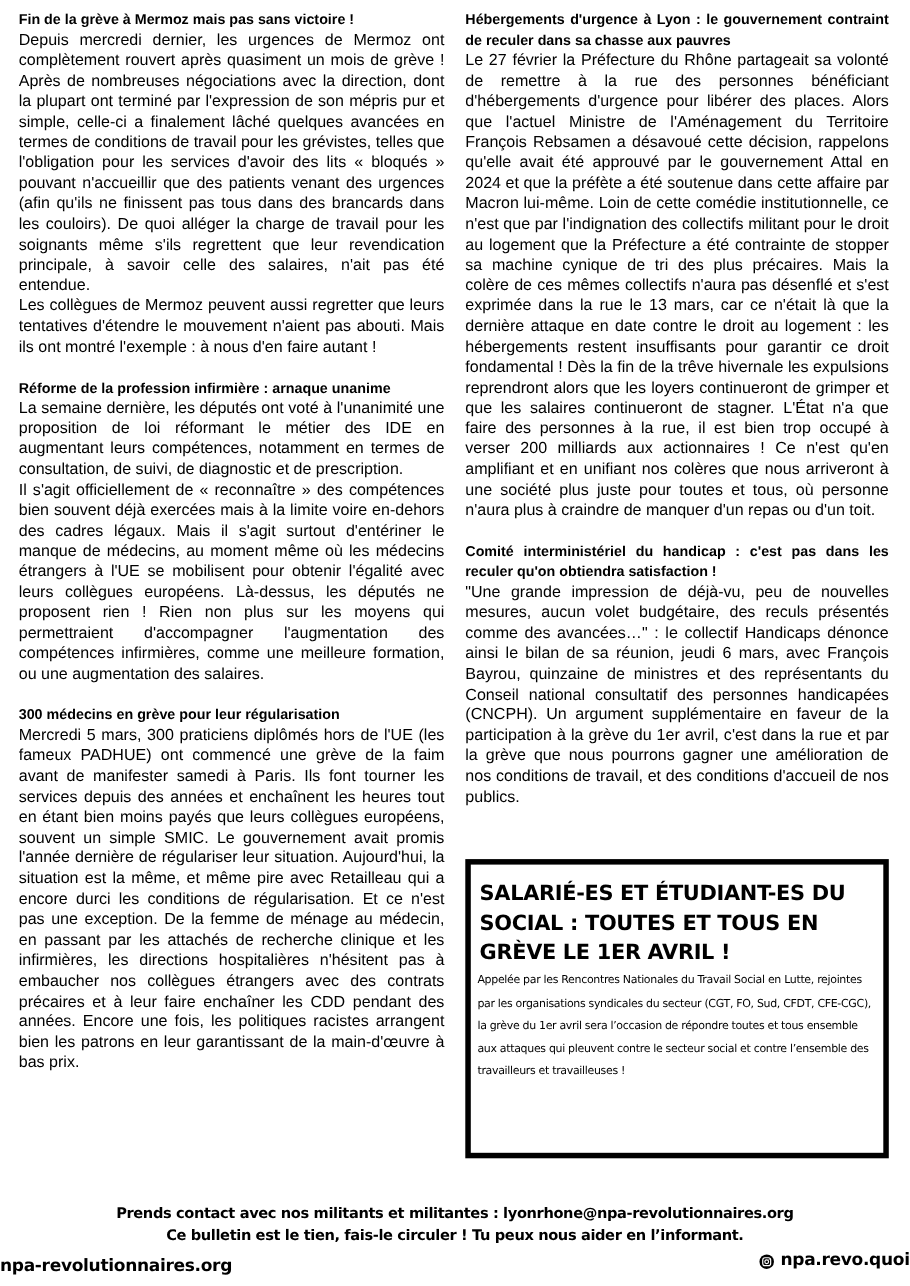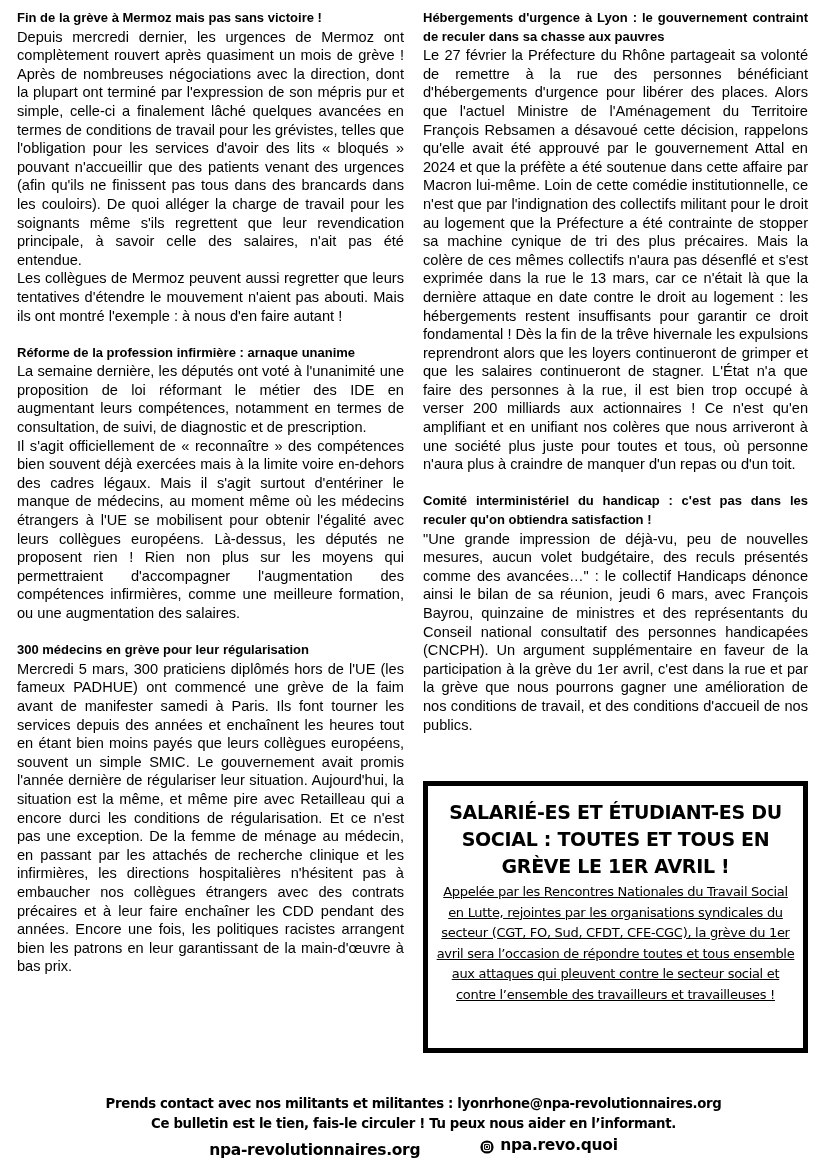--- a/index.html
+++ b/index.html
@@ -6,27 +6,27 @@
   body { width: 827px; height: 1169px; position: relative; overflow: hidden; color: #000; }
   .col { position: absolute; top: 9px; font-family: "Liberation Sans", sans-serif; font-size: 14.6px; line-height: 18.6px; }
   .col-left { left: 17px; width: 387px; }
   .col-right { left: 423px; width: 385px; }
   .article { margin: 0 0 18.6px 0; }
   .article h2 { font-size: 13px; line-height: 18.6px; font-weight: bold; margin: 0; text-align: justify; text-align-last: left; }
   .article p { margin: 0; text-align: justify; }
   .callout {
     position: absolute; left: 423px; top: 781px; width: 375px; height: 262px;
     border: 5px solid #000; background: #fff;
-    font-family: "DejaVu Sans", sans-serif; text-align: center;
+    font-family: "DejaVu Sans", sans-serif; 
   }
   .callout h3 { font-size: 19px; line-height: 27px; font-weight: bold; margin: 13px 8px 2px 8px; letter-spacing: -0.3px; }
-  .callout p { font-size: 13px; line-height: 20.6px; margin: 0 6px; letter-spacing: -0.3px; text-decoration: underline; }
+  .callout p { font-size: 10px; line-height: 20.6px; margin: 0 6px; letter-spacing: -0.3px; }
   .footer { position: absolute; left: 0; width: 827px; top: 1094px; text-align: center; font-family: "DejaVu Sans", sans-serif; font-weight: bold; }
   .footer .line { font-size: 13.3px; line-height: 20px; letter-spacing: -0.35px; }
-  .footer .links { margin-top: 5px; display: flex; justify-content: center; gap: 60px; font-size: 15.5px; line-height: 22px; letter-spacing: -0.3px; }
+  .footer .links { margin-top: 5px; display: flex; justify-content: space-between; gap: 60px; font-size: 15.5px; line-height: 22px; letter-spacing: -0.3px; }
   .footer .ig { display: inline-flex; align-items: center; gap: 6px; position: relative; top: -5px; }
   .ig-icon { display: inline-block; width: 14px; height: 14px; }
 </style>
 </head>
 <body>
 
 <div class="col col-left">
   <div class="article">
     <h2>Fin de la grève à Mermoz mais pas sans victoire !</h2>
     <p>Depuis mercredi dernier, les urgences de Mermoz ont complètement rouvert après quasiment un mois de grève ! Après de nombreuses négociations avec la direction, dont la plupart ont terminé par l'expression de son mépris pur et simple, celle-ci a finalement lâché quelques avancées en termes de conditions de travail pour les grévistes, telles que l'obligation pour les services d'avoir des lits « bloqués » pouvant n'accueillir que des patients venant des urgences (afin qu'ils ne finissent pas tous dans des brancards dans les couloirs). De quoi alléger la charge de travail pour les soignants même s'ils regrettent que leur revendication principale, à savoir celle des salaires, n'ait pas été entendue.</p>

